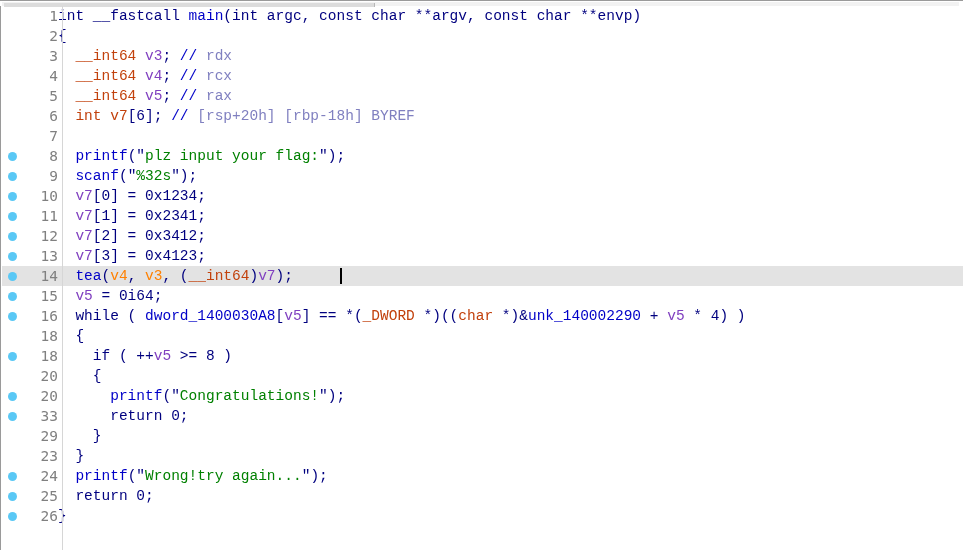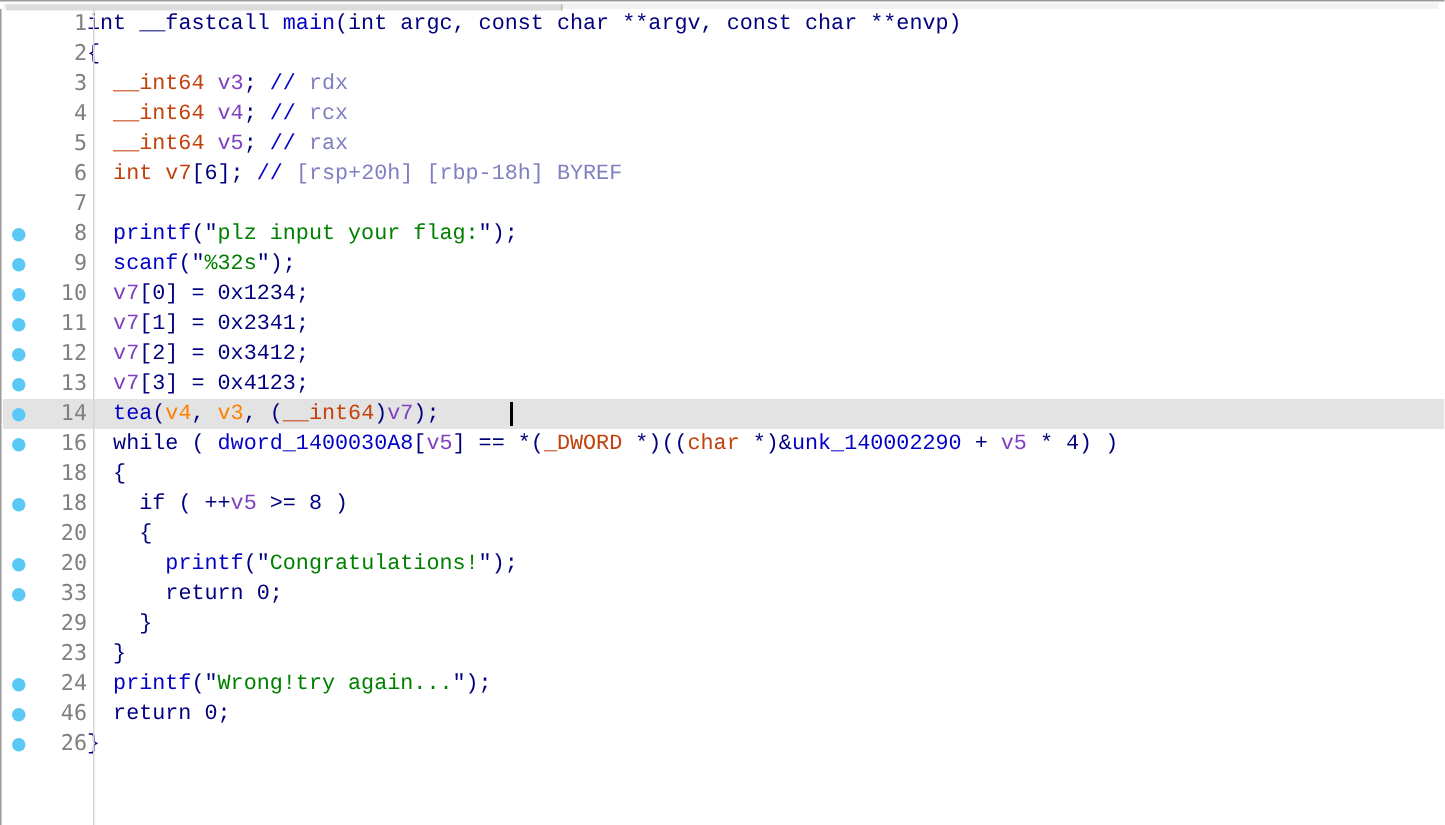--- a/index.html
+++ b/index.html
@@ -166,27 +166,28 @@
         <div class="code-line"><div class="gutter"></div><div class="lineno">5</div><div class="ltext"><span class="tok-plain">  </span><span class="tok-type">__int64 </span><span class="tok-var">v5</span><span class="tok-punc">; </span><span class="tok-cmtmark">// </span><span class="tok-cmt">rax</span></div></div>
         <div class="code-line"><div class="gutter"></div><div class="lineno">6</div><div class="ltext"><span class="tok-plain">  </span><span class="tok-type">int </span><span class="tok-type">v7</span><span class="tok-punc">[</span><span class="tok-num">6</span><span class="tok-punc">]; </span><span class="tok-cmtmark">// </span><span class="tok-cmt">[rsp+20h] [rbp-18h] BYREF</span></div></div>
         <div class="code-line"><div class="gutter"></div><div class="lineno">7</div><div class="ltext"></div></div>
         <div class="code-line"><div class="gutter"><div class="bp-dot" style="background: rgb(90, 200, 245);"></div></div><div class="lineno">8</div><div class="ltext"><span class="tok-plain">  </span><span class="tok-fn">printf</span><span class="tok-punc">(</span><span class="tok-strq">"</span><span class="tok-str">plz input your flag:</span><span class="tok-strq">"</span><span class="tok-punc">);</span></div></div>
         <div class="code-line"><div class="gutter"><div class="bp-dot" style="background: rgb(90, 200, 245);"></div></div><div class="lineno">9</div><div class="ltext"><span class="tok-plain">  </span><span class="tok-fn">scanf</span><span class="tok-punc">(</span><span class="tok-strq">"</span><span class="tok-str">%32s</span><span class="tok-strq">"</span><span class="tok-punc">);</span></div></div>
         <div class="code-line"><div class="gutter"><div class="bp-dot" style="background: rgb(90, 200, 245);"></div></div><div class="lineno">10</div><div class="ltext"><span class="tok-plain">  </span><span class="tok-var">v7</span><span class="tok-punc">[</span><span class="tok-num">0</span><span class="tok-punc">] = </span><span class="tok-num">0x1234</span><span class="tok-punc">;</span></div></div>
         <div class="code-line"><div class="gutter"><div class="bp-dot" style="background: rgb(90, 200, 245);"></div></div><div class="lineno">11</div><div class="ltext"><span class="tok-plain">  </span><span class="tok-var">v7</span><span class="tok-punc">[</span><span class="tok-num">1</span><span class="tok-punc">] = </span><span class="tok-num">0x2341</span><span class="tok-punc">;</span></div></div>
         <div class="code-line"><div class="gutter"><div class="bp-dot" style="background: rgb(90, 200, 245);"></div></div><div class="lineno">12</div><div class="ltext"><span class="tok-plain">  </span><span class="tok-var">v7</span><span class="tok-punc">[</span><span class="tok-num">2</span><span class="tok-punc">] = </span><span class="tok-num">0x3412</span><span class="tok-punc">;</span></div></div>
         <div class="code-line"><div class="gutter"><div class="bp-dot" style="background: rgb(90, 200, 245);"></div></div><div class="lineno">13</div><div class="ltext"><span class="tok-plain">  </span><span class="tok-var">v7</span><span class="tok-punc">[</span><span class="tok-num">3</span><span class="tok-punc">] = </span><span class="tok-num">0x4123</span><span class="tok-punc">;</span></div></div>
         <div class="code-line current"><div class="gutter"><div class="bp-dot" style="background: rgb(90, 200, 245);"></div></div><div class="lineno">14</div><div class="ltext"><span class="tok-plain">  </span><span class="tok-fn">tea</span><span class="tok-punc">(</span><span class="tok-varhl">v4</span><span class="tok-punc">, </span><span class="tok-varhl">v3</span><span class="tok-punc">, (</span><span class="tok-type">__int64</span><span class="tok-punc">)</span><span class="tok-var">v7</span><span class="tok-punc">);</span><span id="text-caret" style="left: 282px;"></span></div></div>
+        <div class="code-line"><div class="gutter"><div class="bp-dot" style="background: rgb(90, 200, 245);"></div></div><div class="lineno">15</div><div class="ltext"><span class="tok-plain">  </span><span class="tok-var">v5</span><span class="tok-punc"> = </span><span class="tok-num">0i64</span><span class="tok-punc">;</span></div></div>
         <div class="code-line"><div class="gutter"><div class="bp-dot" style="background: rgb(90, 200, 245);"></div></div><div class="lineno">16</div><div class="ltext"><span class="tok-plain">  </span><span class="tok-kw">while</span><span class="tok-punc"> ( </span><span class="tok-glob">dword_1400030A8</span><span class="tok-punc">[</span><span class="tok-var">v5</span><span class="tok-punc">] == *(</span><span class="tok-type">_DWORD</span><span class="tok-punc"> *)((</span><span class="tok-type">char</span><span class="tok-punc"> *)&amp;</span><span class="tok-glob">unk_140002290</span><span class="tok-punc"> + </span><span class="tok-var">v5</span><span class="tok-punc"> * </span><span class="tok-num">4</span><span class="tok-punc">) )</span></div></div>
         <div class="code-line"><div class="gutter"></div><div class="lineno">18</div><div class="ltext"><span class="tok-punc">  {</span></div></div>
         <div class="code-line"><div class="gutter"><div class="bp-dot" style="background: rgb(90, 200, 245);"></div></div><div class="lineno">18</div><div class="ltext"><span class="tok-plain">    </span><span class="tok-kw">if</span><span class="tok-punc"> ( ++</span><span class="tok-var">v5</span><span class="tok-punc"> &gt;= </span><span class="tok-num">8</span><span class="tok-punc"> )</span></div></div>
         <div class="code-line"><div class="gutter"></div><div class="lineno">20</div><div class="ltext"><span class="tok-punc">    {</span></div></div>
         <div class="code-line"><div class="gutter"><div class="bp-dot" style="background: rgb(90, 200, 245);"></div></div><div class="lineno">20</div><div class="ltext"><span class="tok-plain">      </span><span class="tok-fn">printf</span><span class="tok-punc">(</span><span class="tok-strq">"</span><span class="tok-str">Congratulations!</span><span class="tok-strq">"</span><span class="tok-punc">);</span></div></div>
         <div class="code-line"><div class="gutter"><div class="bp-dot" style="background: rgb(90, 200, 245);"></div></div><div class="lineno">33</div><div class="ltext"><span class="tok-plain">      </span><span class="tok-kw">return</span><span class="tok-punc"> </span><span class="tok-num">0</span><span class="tok-punc">;</span></div></div>
         <div class="code-line"><div class="gutter"></div><div class="lineno">29</div><div class="ltext"><span class="tok-punc">    }</span></div></div>
         <div class="code-line"><div class="gutter"></div><div class="lineno">23</div><div class="ltext"><span class="tok-punc">  }</span></div></div>
         <div class="code-line"><div class="gutter"><div class="bp-dot" style="background: rgb(90, 200, 245);"></div></div><div class="lineno">24</div><div class="ltext"><span class="tok-plain">  </span><span class="tok-fn">printf</span><span class="tok-punc">(</span><span class="tok-strq">"</span><span class="tok-str">Wrong!try again...</span><span class="tok-strq">"</span><span class="tok-punc">);</span></div></div>
-        <div class="code-line"><div class="gutter"><div class="bp-dot" style="background: rgb(90, 200, 245);"></div></div><div class="lineno">46</div><div class="ltext"><span class="tok-plain">  </span><span class="tok-kw">return</span><span class="tok-punc"> </span><span class="tok-num">0</span><span class="tok-punc">;</span></div></div>
+        <div class="code-line"><div class="gutter"><div class="bp-dot" style="background: rgb(90, 200, 245);"></div></div><div class="lineno">25</div><div class="ltext"><span class="tok-plain">  </span><span class="tok-kw">return</span><span class="tok-punc"> </span><span class="tok-num">0</span><span class="tok-punc">;</span></div></div>
         <div class="code-line"><div class="gutter"><div class="bp-dot" style="background: rgb(90, 200, 245);"></div></div><div class="lineno">26</div><div class="ltext"><span class="tok-punc">}</span></div></div>
       </div>
   </div>
 
 </div>
 
 </body></html>

